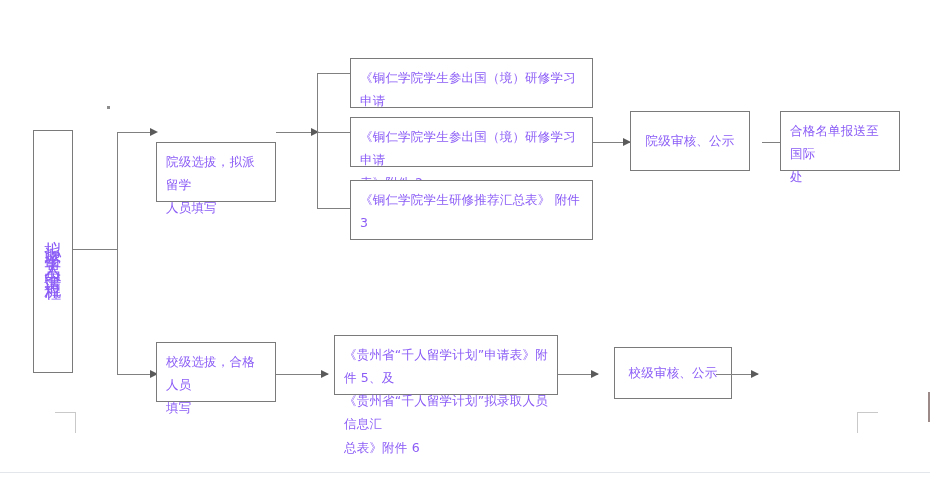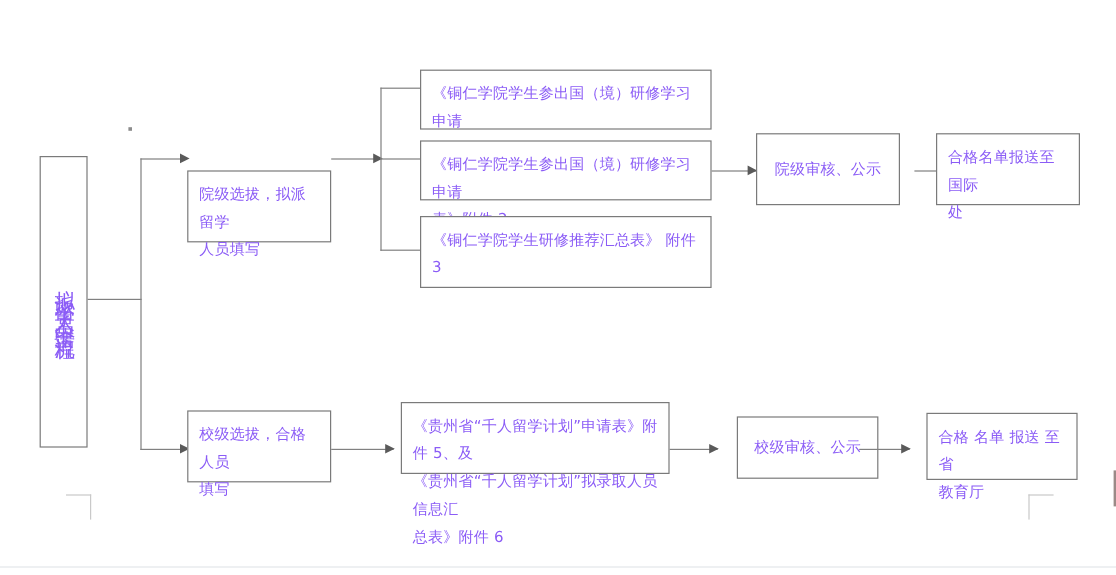--- a/index.html
+++ b/index.html
@@ -149,22 +149,20 @@
 总表》附件 6</div>
 
   <div class="line hline" style="left:558px; top:374px; width:40px;"></div>
   <div class="arrowhead" style="left:591px; top:370px;"></div>
 
   <div class="box center" style="left:614px; top:347px; width:118px; height:52px;">校级审核、公示</div>
 
   <div class="line hline" style="left:716px; top:374px; width:42px;"></div>
   <div class="arrowhead" style="left:751px; top:370px;"></div>
 
-  <div class="box" style="left:772px; top:344px; width:126px; height:56px;">合格 名单 报送 至省
-教育厅</div>
 
   <div class="corner-mark" style="left:55px; top:412px; border-width:1px 1px 0 0;"></div>
 
   <div class="corner-mark" style="left:857px; top:412px; border-width:1px 0 0 1px;"></div>
 
   <div class="edge-rule"></div>
 
   <div class="page-rule" style="top:472px;"></div>
 
 </div>

